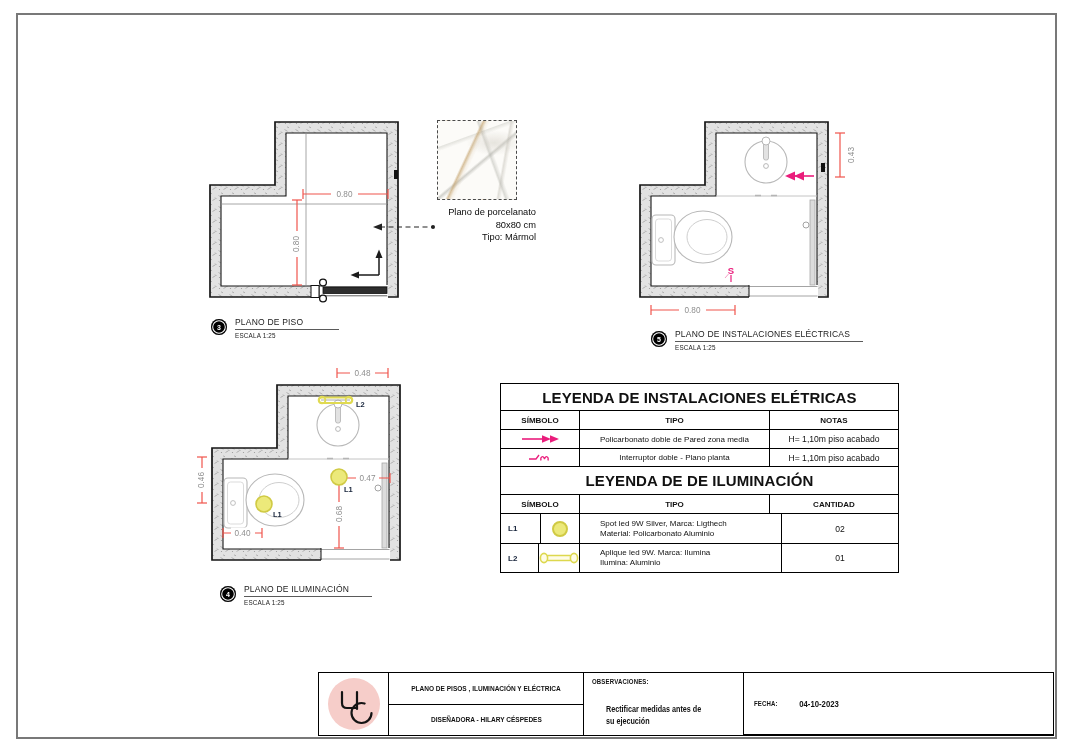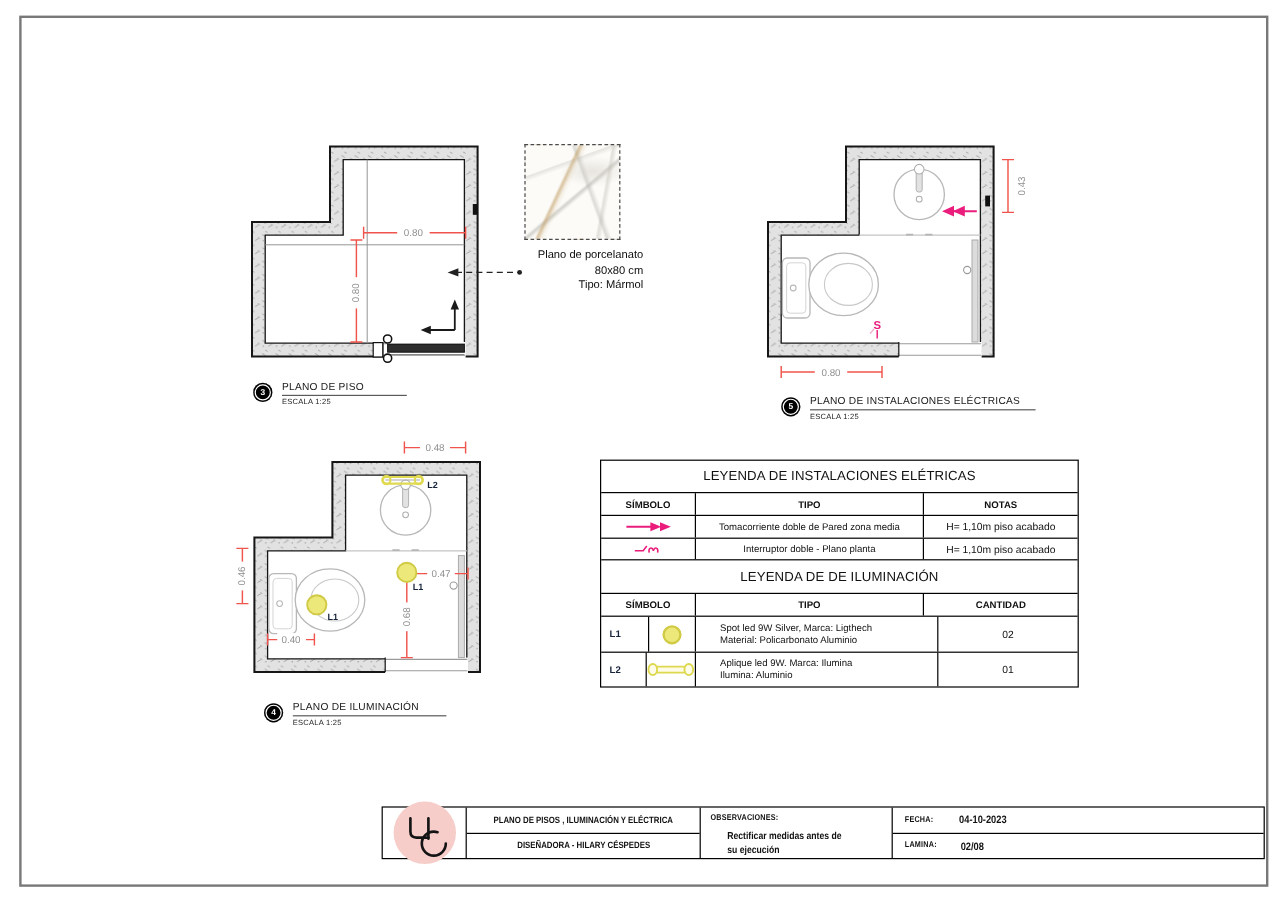--- a/index.html
+++ b/index.html
@@ -31,55 +31,55 @@
       linear-gradient(160deg, transparent 24%, rgba(205,205,198,.5) 25%, transparent 29%),
       linear-gradient(100deg, transparent 78%, rgba(190,186,176,.45) 80%, transparent 84%),
       #fcfbf8;}
   .tile-note{position:absolute;left:418px;top:206px;width:118px;text-align:right;
              font-size:9.3px;line-height:12.5px;color:#0c0c0c;}
 
   
   .legend{position:absolute;left:500px;top:383px;width:399px;border:1.7px solid #000;
           background:#fff;box-sizing:border-box;}
   .lg-title{height:26px;display:flex;align-items:center;justify-content:center;
-            font-weight:normal;font-size:11px;letter-spacing:.1px;}
+            font-weight:bold;font-size:15px;letter-spacing:.1px;}
   .lg-title.t2{height:27px;border-top:1.7px solid #000;}
   .lg-row{display:flex;border-top:1.4px solid #000;}
   .c-sym{width:78px;flex:0 0 auto;display:flex;align-items:center;justify-content:center;border-right:1.4px solid #000;}
   .c-type{width:190px;flex:0 0 auto;display:flex;align-items:center;justify-content:center;border-right:1.4px solid #000;box-sizing:border-box;}
   .c-notes{flex:1;display:flex;align-items:center;justify-content:center;}
   .lg-head > div{font-weight:bold;font-size:8px;}
   .lg-head{height:18px;}
   .lg-r1{height:18px;} .lg-r2{height:17px;} .lg-tall1{height:29px;} .lg-tall2{height:28px;}
   .cell-sm{font-size:8px;color:#111;}
   .cell-md{font-size:8.6px;color:#111;}
   .c-sym.split{padding:0;}
   .sym-lab{width:40px;height:100%;display:flex;align-items:center;justify-content:flex-start;
            padding-left:7px;box-sizing:border-box;border-right:1px solid #000;font-size:8px;font-weight:bold;color:#16233a;}
   .sym-ico{flex:1;display:flex;align-items:center;justify-content:center;}
   .type-lines{width:190px;flex:0 0 auto;border-right:1.4px solid #000;box-sizing:border-box;
               display:flex;flex-direction:column;justify-content:center;padding-left:8px;
               font-size:8px;line-height:10px;color:#111;margin-left:12px;}
 
   
-  .titleblock{position:absolute;left:318px;top:672px;width:736px;height:44px;
+  .titleblock{position:absolute;left:318px;top:672px;width:736px;height:64px;
               border:1.9px solid #000;box-sizing:border-box;display:flex;background:#fff;}
   .tb-cell{border-right:1.6px solid #000;box-sizing:border-box;height:100%;}
   .tb-logo{width:70px;display:flex;align-items:center;justify-content:center;}
   .tb-mid{width:195px;display:flex;flex-direction:column;}
   .tb-mid-row{flex:1;display:flex;align-items:center;justify-content:center;}
   .tb-mid-row.first{border-bottom:1.6px solid #000;}
   .tb-cond{display:inline-block;transform:scaleX(.86);transform-origin:center;
            font-weight:bold;white-space:nowrap;}
   .tb-proj-text{font-size:7.6px;} .tb-designer-text{font-size:7.6px;}
   .tb-client{width:162px;padding:5px 0 0 10px;}
   .tb-label{font-size:7px;font-weight:bold;letter-spacing:.2px;}
   .tb-client-name{text-align:center;margin-top:7px;font-size:9.5px;font-weight:bold;}
   .tb-obs{width:160px;padding:5px 0 0 8px;}
-  .tb-obs-text{margin:6px 0 0 14px;font-size:8.4px;font-weight:bold;line-height:11.5px;}
+  .tb-obs-text{margin:19px 0 0 14px;font-size:8.4px;font-weight:bold;line-height:11.5px;}
   .tb-dates{flex:1;display:flex;flex-direction:column;border-right:none;}
   .tb-date-row{flex:1;display:flex;align-items:center;padding-left:10px;}
   .tb-date-row.first{border-bottom:1.6px solid #000;}
   .tb-val{font-size:9px;font-weight:bold;margin-left:14px;}
 </style>
 </head>
 <body>
 
 <div class="sheet">
   <div class="page-border"></div>
@@ -310,21 +310,21 @@
       <div class="c-notes">NOTAS</div>
     </div>
     <div class="lg-row lg-r1">
       <div class="c-sym">
         <svg width="40" height="10" viewBox="0 0 40 10">
           <line x1="2" y1="5" x2="24" y2="5" stroke="#ea1d7c" stroke-width="1.6"></line>
           <polygon points="31,5 22,1.2 22,8.8" fill="#ea1d7c"></polygon>
           <polygon points="39,5 30,1.2 30,8.8" fill="#ea1d7c"></polygon>
         </svg>
       </div>
-      <div class="c-type cell-sm">Tomacorriente doble de Pared zona media</div>
+      <div class="c-type cell-sm">Policarbonato doble de Pared zona media</div>
       <div class="c-notes cell-md">H= 1,10m piso acabado</div>
     </div>
     <div class="lg-row lg-r2">
       <div class="c-sym">
         <svg width="26" height="13" viewBox="0 0 26 13">
           <path d="M2,8 h7 l3,-4" stroke="#ea1d7c" stroke-width="1.3" fill="none"></path>
           <path d="M14,9.5 c-1,-4 2.5,-5.5 3.5,-1.5 c1,-4 4.5,-2.5 3.5,1.5" stroke="#ea1d7c" stroke-width="1.3" fill="none"></path>
         </svg>
       </div>
       <div class="c-type cell-sm">Interruptor doble - Plano planta</div>
@@ -392,19 +392,15 @@
       <div class="tb-obs-text">
         <div><span class="tb-cond" style="transform-origin:left center;font-weight:bold">Rectificar medidas antes de</span></div>
         <div><span class="tb-cond" style="transform-origin:left center;font-weight:bold">su ejecución</span></div>
       </div>
     </div>
     <div class="tb-cell tb-dates" style="border-right:none">
       <div class="tb-date-row first">
         <span class="tb-label"><span class="tb-cond" style="transform-origin:left center">FECHA:</span></span>
         <span class="tb-val"><span class="tb-cond">04-10-2023</span></span>
       </div>
-      <div class="tb-date-row">
-        <span class="tb-label"><span class="tb-cond" style="transform-origin:left center">LAMINA:</span></span>
-        <span class="tb-val"><span class="tb-cond">02/08</span></span>
-      </div>
     </div>
   </div>
 </div>
 
 </body></html>

